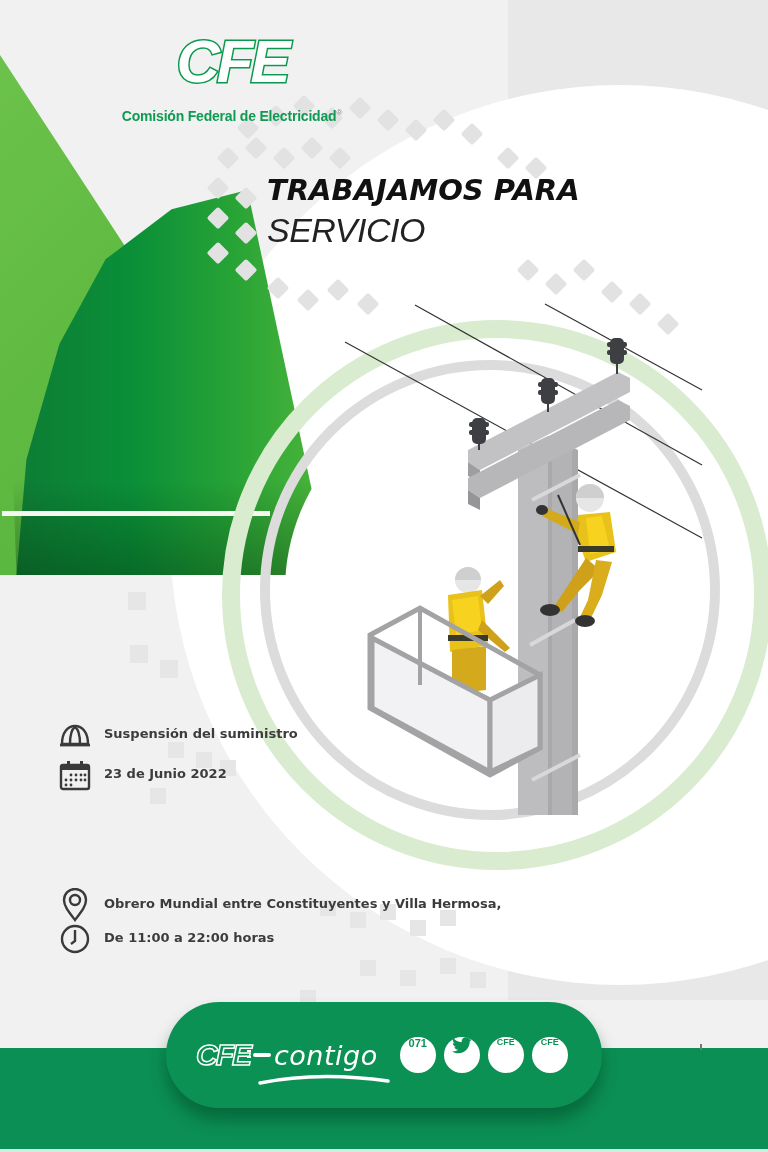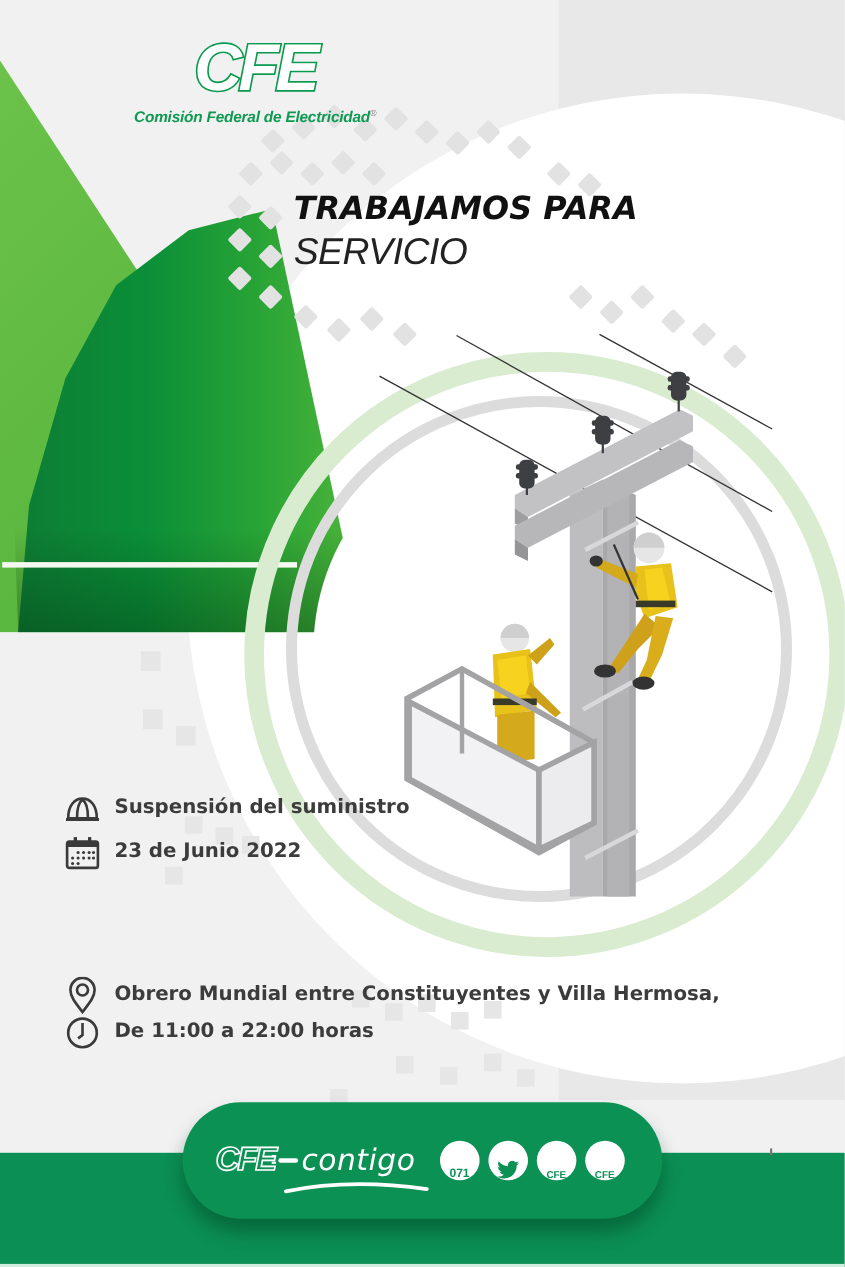--- a/index.html
+++ b/index.html
@@ -34,49 +34,49 @@
   .ring-gray { position: absolute; left: 260px; top: 360px; width: 460px; height: 460px; border-radius: 50%; border: 10px solid #dcdcdd; }
   .ring-inner { position: absolute; left: 285px; top: 385px; width: 410px; height: 410px; border-radius: 50%; background: #ffffff; }
 
   .logo { position: absolute; left: 112px; top: 32px; width: 240px; text-align: center; }
   .logo-mark {
     font-family: "Liberation Sans", sans-serif; font-weight: bold; font-style: italic;
     font-size: 60px; letter-spacing: -3px; color: #ffffff; line-height: 60px;
     -webkit-text-stroke: 3px #0a9a4e; paint-order: stroke fill;
     text-shadow: 0 0 0 #0a9a4e;
   }
-  .logo-sub { font-size: 14px; font-weight: bold; font-style: italic; color: #0f9a52; margin-top: 6px; letter-spacing: -0.2px; }
+  .logo-sub { font-size: 14px; font-weight: bold; color: #0f9a52; margin-top: 16px; letter-spacing: -0.2px; }
   .logo-sub sup { font-size: 8px; font-weight: normal; color: #888; }
 
   .headline { position: absolute; left: 267px; top: 168px; color: #111; }
   .hl-line { font-size: 34px; line-height: 40px; font-style: italic; letter-spacing: -0.5px; }
   .hl-bold { font-weight: 900; font-family: "DejaVu Sans", sans-serif; font-size: 29px; letter-spacing: 0px; }
   .hl-light { font-weight: normal; font-family: "Liberation Sans", sans-serif; color: #222; }
 
   .illustration { position: absolute; left: 340px; top: 290px; width: 428px; height: 540px; }
 
   .info { position: absolute; left: 58px; display: flex; align-items: flex-start; gap: 12px; color: #3a3a3a; }
   .info .ico { width: 34px; height: 34px; flex: 0 0 34px; }
-  .info .txt { font-family: "DejaVu Sans", sans-serif; font-weight: bold; font-size: 18px; line-height: 19px; color: #3c3c3c; padding-top: 6px; }
+  .info .txt { font-family: "DejaVu Sans", sans-serif; font-weight: bold; font-size: 13px; line-height: 19px; color: #3c3c3c; padding-top: 6px; }
 
   .bottom-band { position: absolute; left: 0; top: 1048px; width: 768px; height: 104px; background: #0b8f54; }
   .bottom-band::after { content: ""; position: absolute; left: 0; bottom: 0; width: 100%; height: 3px; background: #cfeee0; }
   .pill {
     position: absolute; left: 166px; top: 1002px; width: 436px; height: 106px; border-radius: 53px;
     background: #0c9155; box-shadow: 0 12px 16px rgba(0,60,30,0.45);
     display: flex; align-items: center; padding-left: 30px;
   }
   .contigo { display: flex; align-items: center; color: #fff; position: relative; height: 60px; }
   .contigo-cfe { font-weight: bold; font-style: italic; font-size: 30px; letter-spacing: -2px; color: #0c9155; -webkit-text-stroke: 1.5px #ffffff; }
   .plug { width: 18px; height: 4px; background: #fff; margin: 0 3px; border-radius: 2px; position: relative; }
   .plug::before { content: ""; position: absolute; left: -6px; top: -3px; width: 4px; height: 2px; background:#fff; box-shadow: 0 6px 0 #fff; }
   .contigo-word { font-family: "DejaVu Sans", sans-serif; font-size: 27px; font-style: italic; color: #fff; letter-spacing: 0.5px; }
   .swoosh { position: absolute; left: 62px; top: 46px; width: 132px; height: 16px; }
   .social { display: flex; gap: 8px; margin-left: 22px; }
-  .social .circle { width: 36px; height: 36px; border-radius: 50%; background: #fff; display: flex; align-items: flex-end; justify-content: center; color: #0c9155; font-weight: bold; font-size: 11px; }
+  .social .circle { width: 36px; height: 36px; border-radius: 50%; background: #fff; display: flex; align-items: flex-start; justify-content: center; color: #0c9155; font-weight: bold; font-size: 11px; }
   .small-tick { position: absolute; left: 700px; top: 1044px; width: 2px; height: 6px; background: #777; }
 </style>
 </head>
 <body>
 
 <div class="bg-layer">
   <div class="right-panel"></div>
   <div class="white-arc"></div>
   <div class="left-wedge-light"></div>
   <div class="left-wedge-dark"></div>

